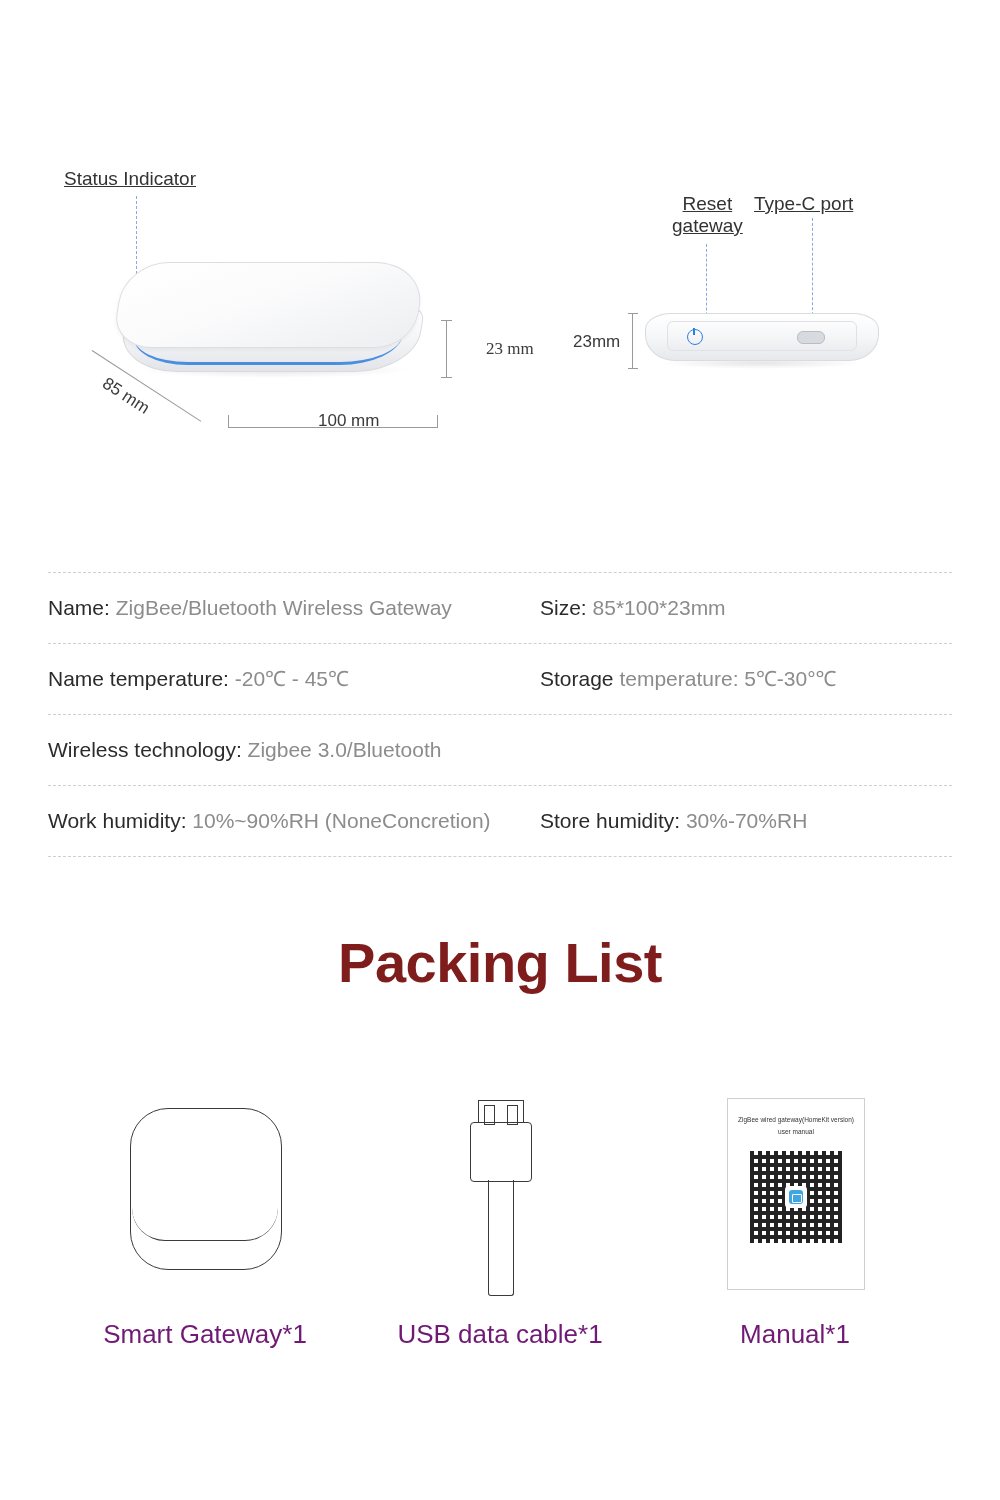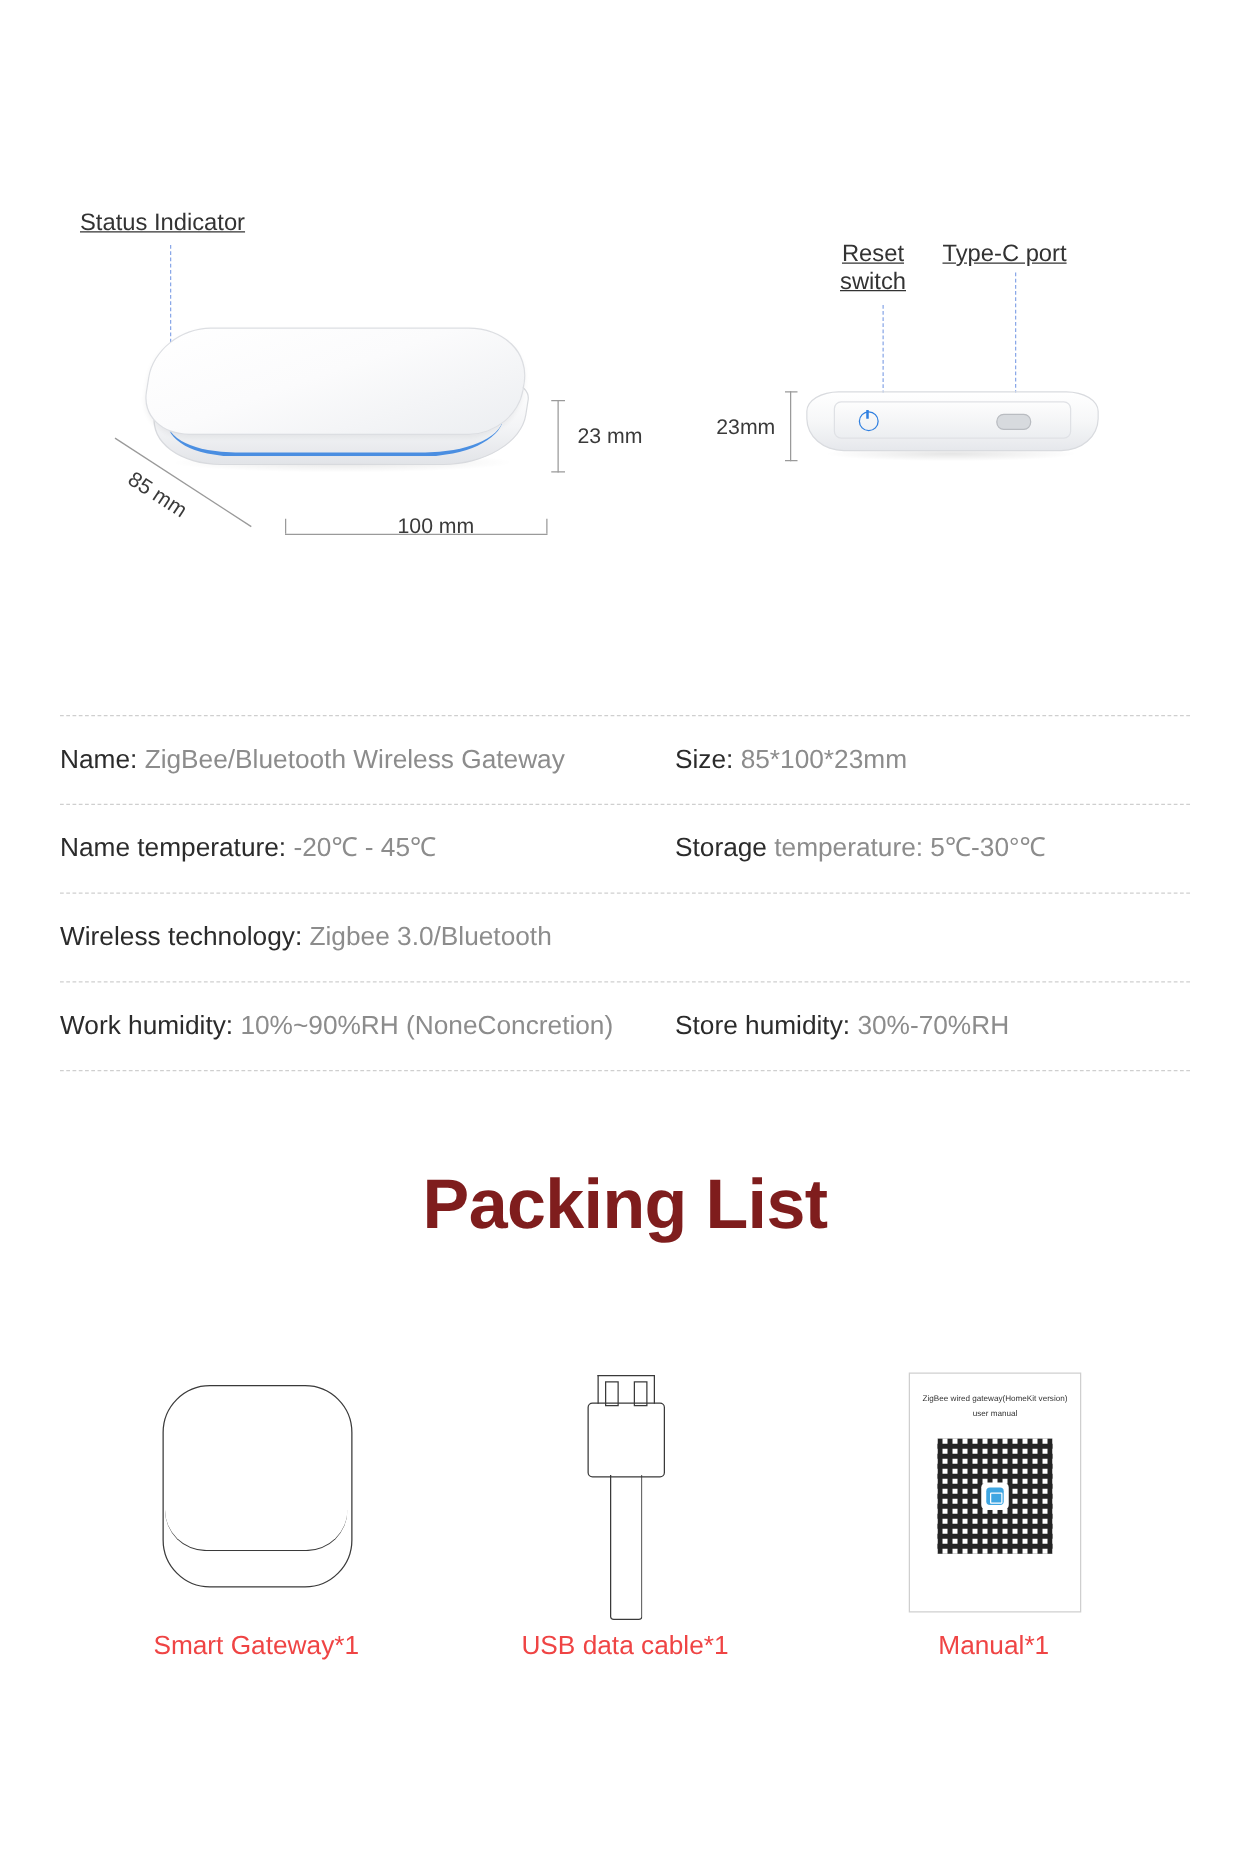--- a/index.html
+++ b/index.html
@@ -192,22 +192,23 @@
   }
   .pack-item {
     width: 290px;
     text-align: center;
   }
   .pack-art {
     height: 215px;
     position: relative;
   }
   .pack-label {
-    font-size: 21px;
-    color: #ef4444;
+    margin-top: 14px;
+    font-size: 26px;
+    color: #701a75;
   }
 
   .gw-outline {
     position: absolute;
     left: 50%;
     top: 18px;
     margin-left: -75px;
     width: 150px; height: 160px;
     border: 1.6px solid #3a3a3a;
     border-radius: 38px;
@@ -320,37 +321,37 @@
 </style>
 </head>
 <body>
 
 <div class="diagram-area">
 
   <div class="callout-label" style="left:64px; top:168px;">Status Indicator</div>
   <div class="leader" style="left:136px; top:196px; height:128px;"></div>
 
   <div class="callout-label" style="left:672px; top:193px; text-align:center;">Reset
-switch</div>
+gateway</div>
   <div class="leader" style="left:706px; top:244px; height:86px;"></div>
 
   <div class="callout-label" style="left:754px; top:193px;">Type-C port</div>
   <div class="leader" style="left:812px; top:218px; height:112px;"></div>
 
   <div class="device-left">
     <div class="dev-shadow"></div>
     <div class="dev-body"></div>
     <div class="dev-led"></div>
     <div class="dev-top"></div>
   </div>
 
   <div class="dim-line" style="left:446px; top:320px; width:1px; height:58px;"></div>
   <div class="dim-line" style="left:441px; top:320px; width:11px; height:1px;"></div>
   <div class="dim-line" style="left:441px; top:377px; width:11px; height:1px;"></div>
-  <div class="dim-text" style="left:462px; top:339px;">23 mm</div>
+  <div class="dim-text" style="left:486px; top:339px;font-family:Liberation Serif, serif;">23 mm</div>
 
   <div class="dim-line" style="left:92px; top:350px; width:130px; height:1px; transform:rotate(33deg); transform-origin:left center;"></div>
   <div class="dim-text" style="left:104px; top:372px; transform:rotate(33deg); transform-origin:left center;">85 mm</div>
 
   <div class="dim-line" style="left:228px; top:427px; width:210px; height:1px;"></div>
   <div class="dim-line" style="left:228px; top:415px; width:1px; height:12px;"></div>
   <div class="dim-line" style="left:437px; top:415px; width:1px; height:12px;"></div>
   <div class="dim-text" style="left:318px; top:411px;">100 mm</div>
 
   <div class="device-right">

